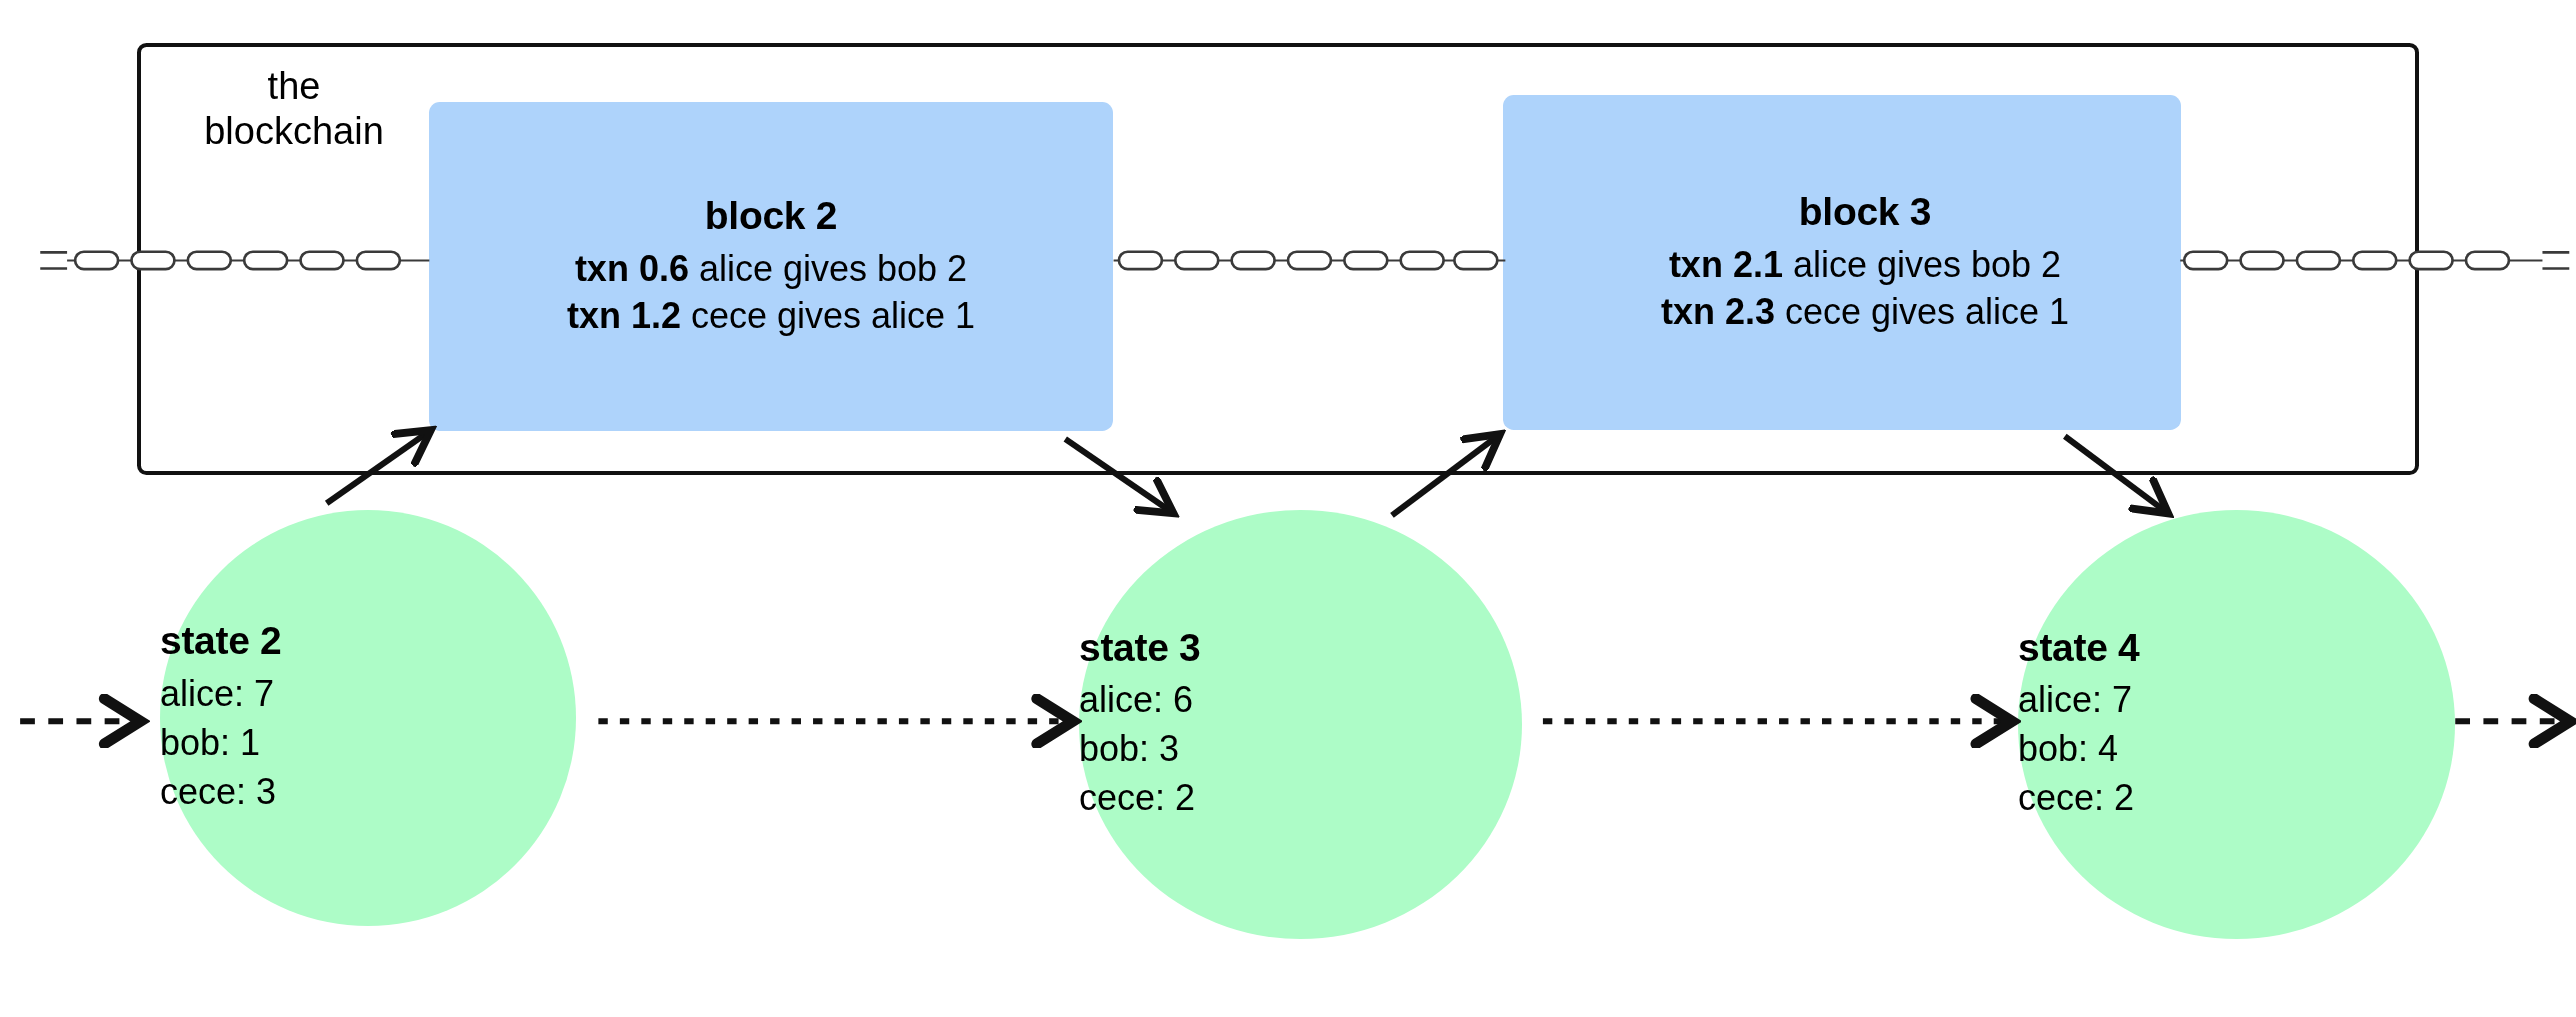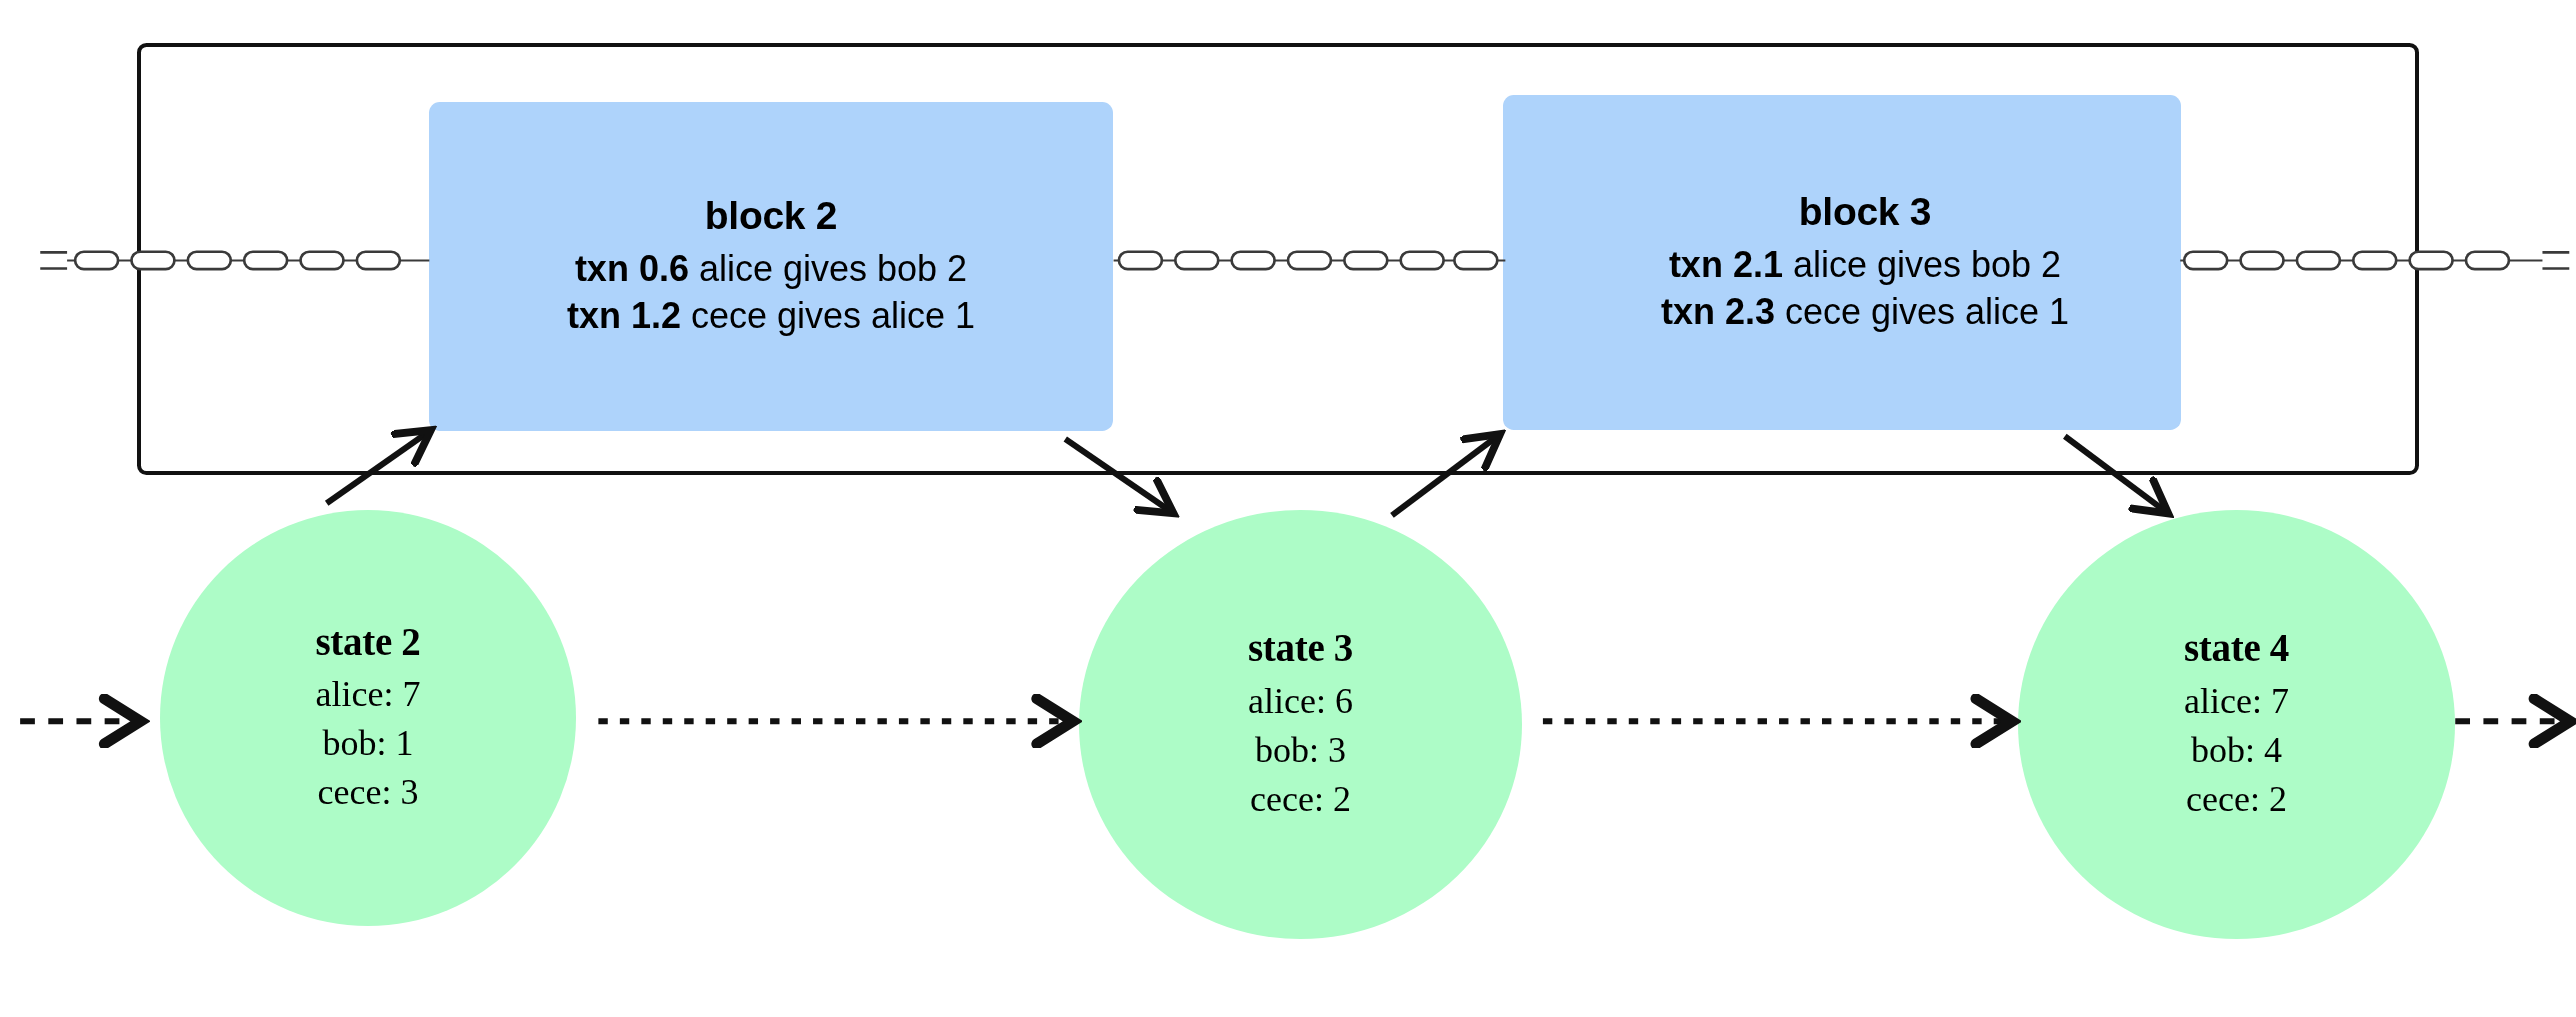--- a/index.html
+++ b/index.html
@@ -87,24 +87,23 @@
     padding-left: 46px;
   }
 
   
   .state-circle {
     position: absolute;
     border-radius: 50%;
     background: #adfcc7;
     display: flex;
     flex-direction: column;
-    align-items: center;
+    align-items: flex-start;
     justify-content: center;
     box-sizing: border-box;
-    font-family: Liberation Serif, serif;
   }
   .state-title {
     font-size: 39px;
     font-weight: bold;
     letter-spacing: -0.3px;
     margin-bottom: 6.7px;
   }
   .balance-line {
     font-size: 36px;
     line-height: 1.36;
@@ -124,20 +123,22 @@
     pointer-events: none;
   }
 </style>
 </head>
 <body>
 
 <div id="stage">
 
   <div class="chain-container"></div>
 
+  <div class="chain-label">the
+blockchain</div>
 
   <div class="block" id="block-2">
     <div class="block-title">block 2</div>
     <div class="txn-line">
       <span class="txn-id">txn 0.6</span>
       <span class="txn-body">alice gives bob 2</span>
     </div>
     <div class="txn-line">
       <span class="txn-id">txn 1.2</span>
       <span class="txn-body">cece gives alice 1</span>

